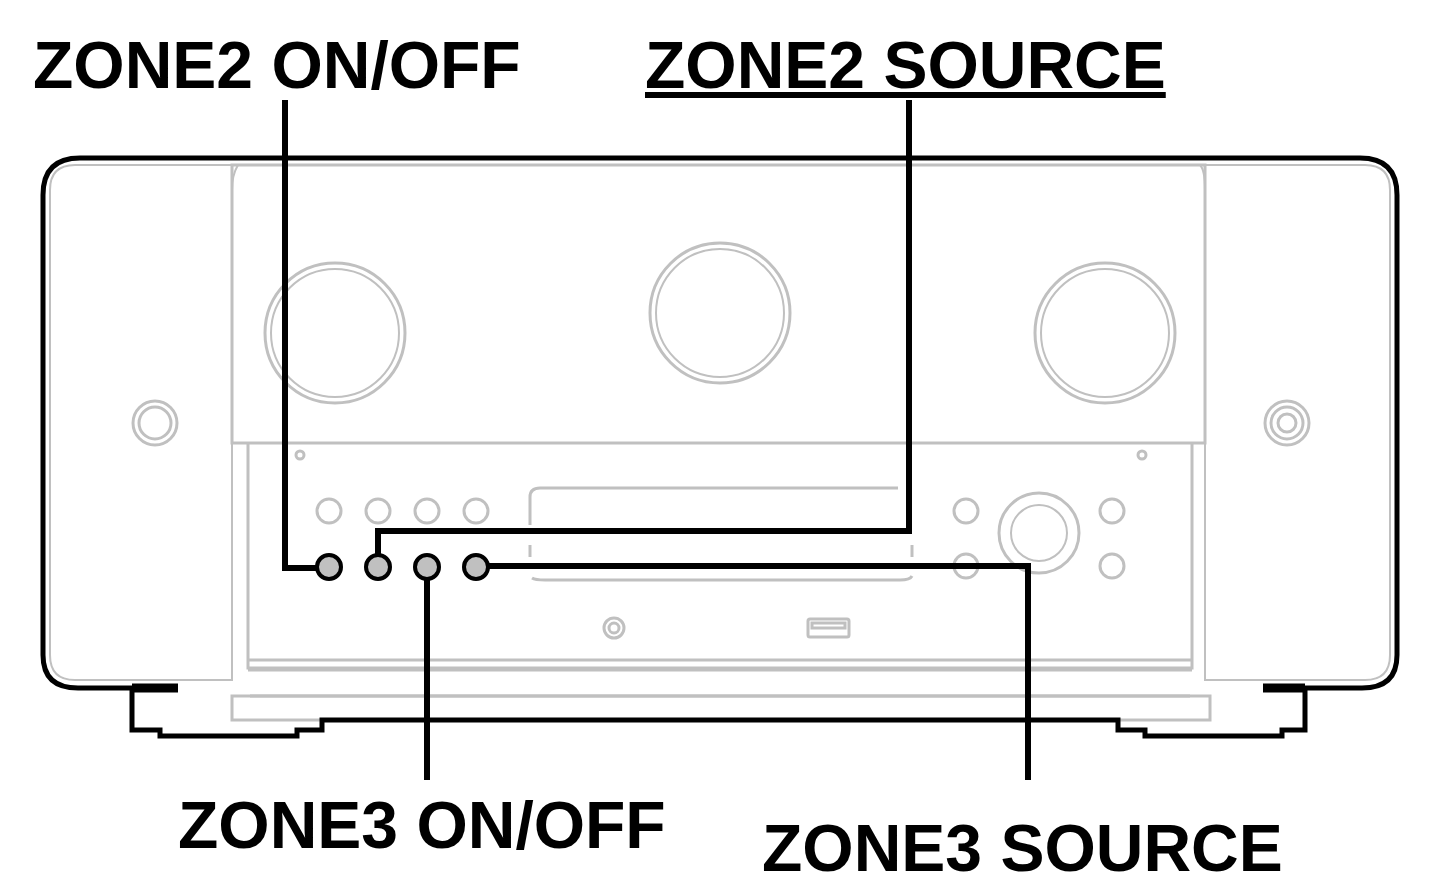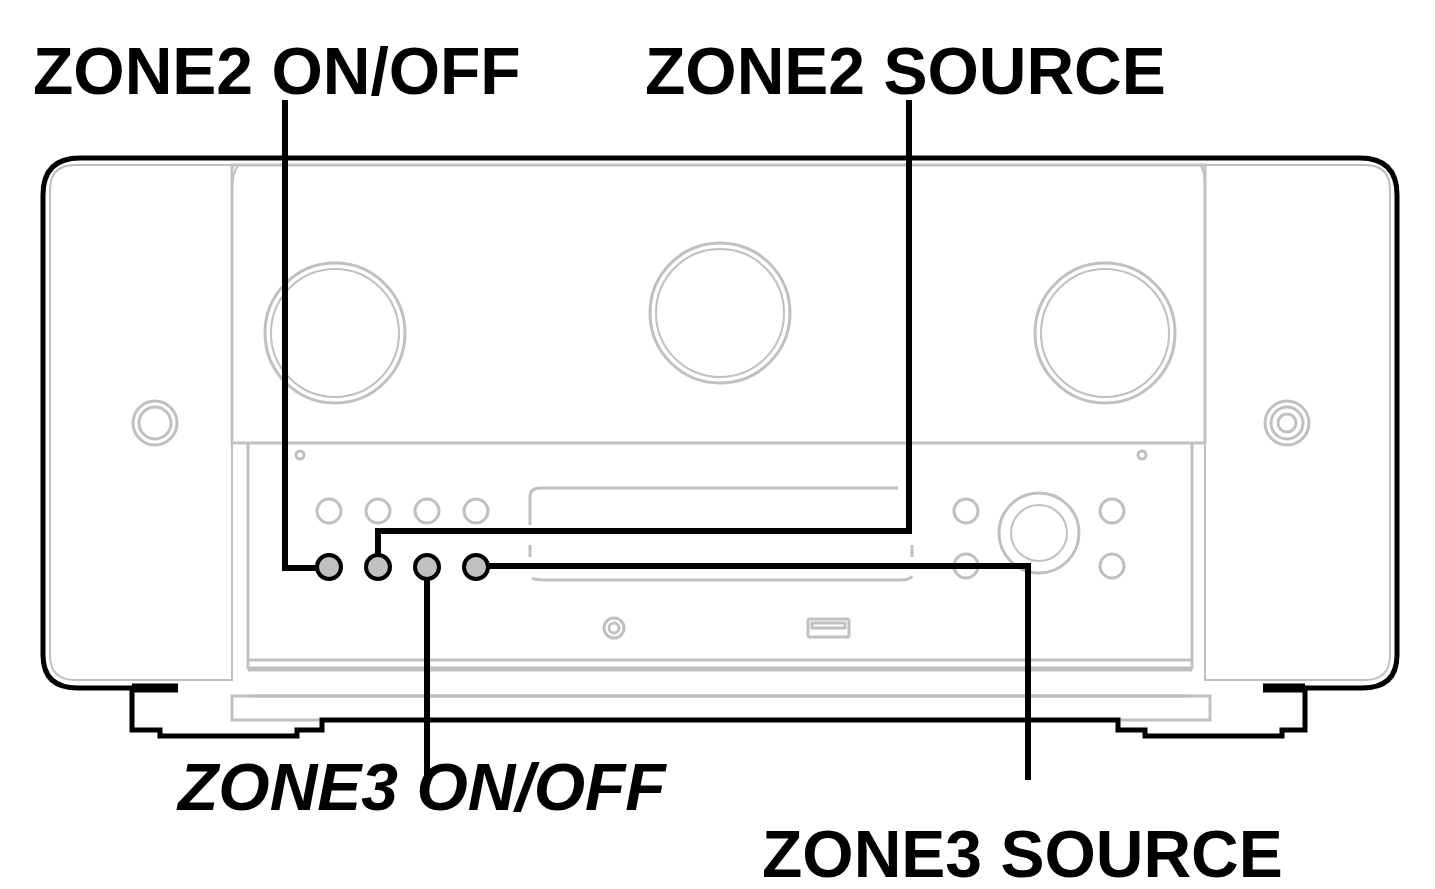--- a/index.html
+++ b/index.html
@@ -1,25 +1,25 @@
 <!DOCTYPE html>
 <html><head>
 <meta charset="utf-8">
 <style>
   html,body{margin:0;padding:0;background:#fff;}
   body{width:1435px;height:889px;position:relative;overflow:hidden;font-family:"Liberation Sans",sans-serif;}
-  .label{position:absolute;font-weight:bold;font-size:66px;color:#000;letter-spacing:0;white-space:nowrap;line-height:1;transform:scaleX(1.0);margin-top:6px;}
+  .label{position:absolute;font-weight:bold;font-size:66px;color:#000;letter-spacing:0;white-space:nowrap;line-height:1;transform:scaleX(1.0);}
   svg{position:absolute;left:0;top:0;}
 </style>
 </head>
 <body>
 
 <div class="label" style="left:33px;top:32px;">ZONE2 ON/OFF</div>
-<div class="label" style="left:645px;top:32px;">ZONE2 SOURCE</div>
-<div class="label" style="left:178px;top:748px;font-style:italic;">ZONE3 ON/OFF</div>
+<div class="label" style="left:645px;top:32px;text-decoration:underline;">ZONE2 SOURCE</div>
+<div class="label" style="left:178px;top:792px;">ZONE3 ON/OFF</div>
 <div class="label" style="left:762px;top:815px;">ZONE3 SOURCE</div>
 
 <svg width="1435" height="889" viewBox="0 0 1435 889">
   <g fill="none" stroke="#c0c0c0" stroke-width="3">
 
     <path d="M75 165 H238 Q232 175 232 190 V680 H75 Q50 680 50 655 V190 Q50 165 75 165Z" stroke-width="2"></path>
 
     <path d="M1200 165 H1365 Q1390 165 1390 190 V655 Q1390 680 1365 680 H1205 V190 Q1205 170 1200 165Z" stroke-width="2"></path>
 
     <rect x="232" y="165" width="973" height="278"></rect>

